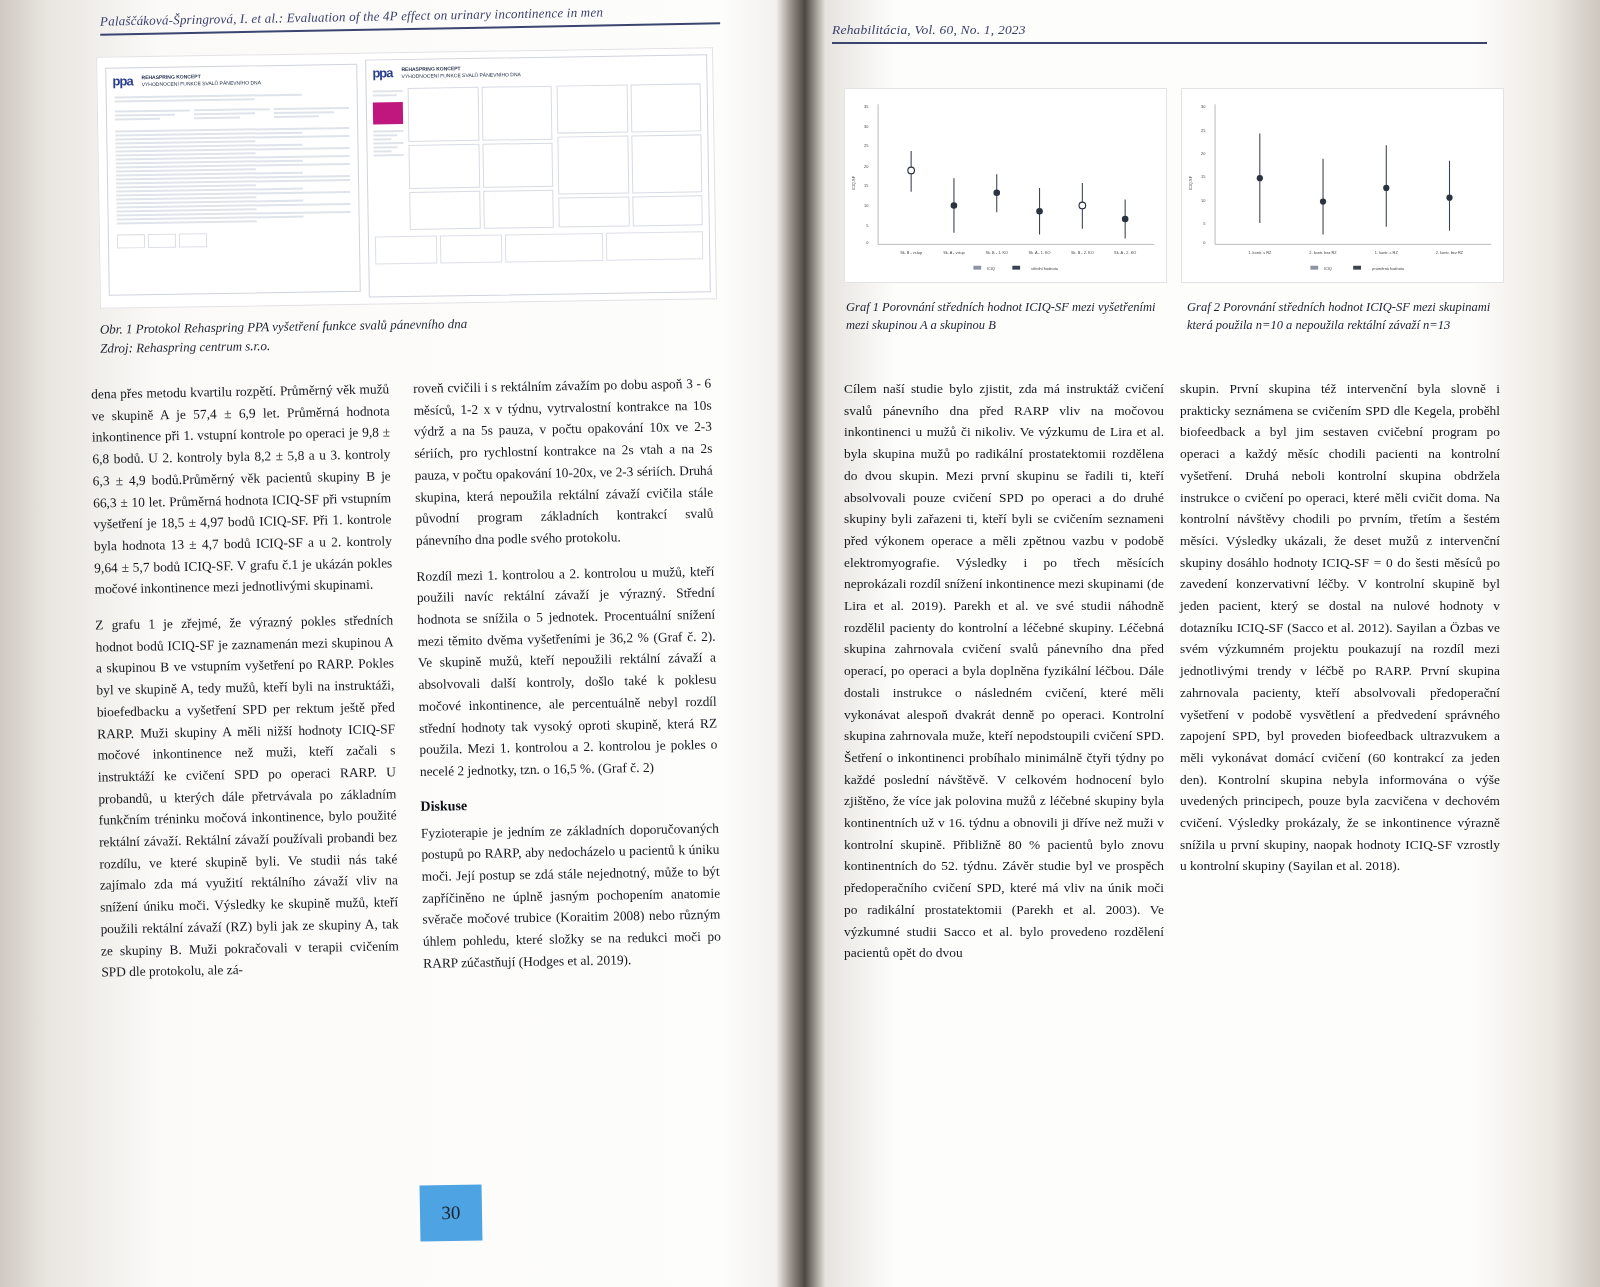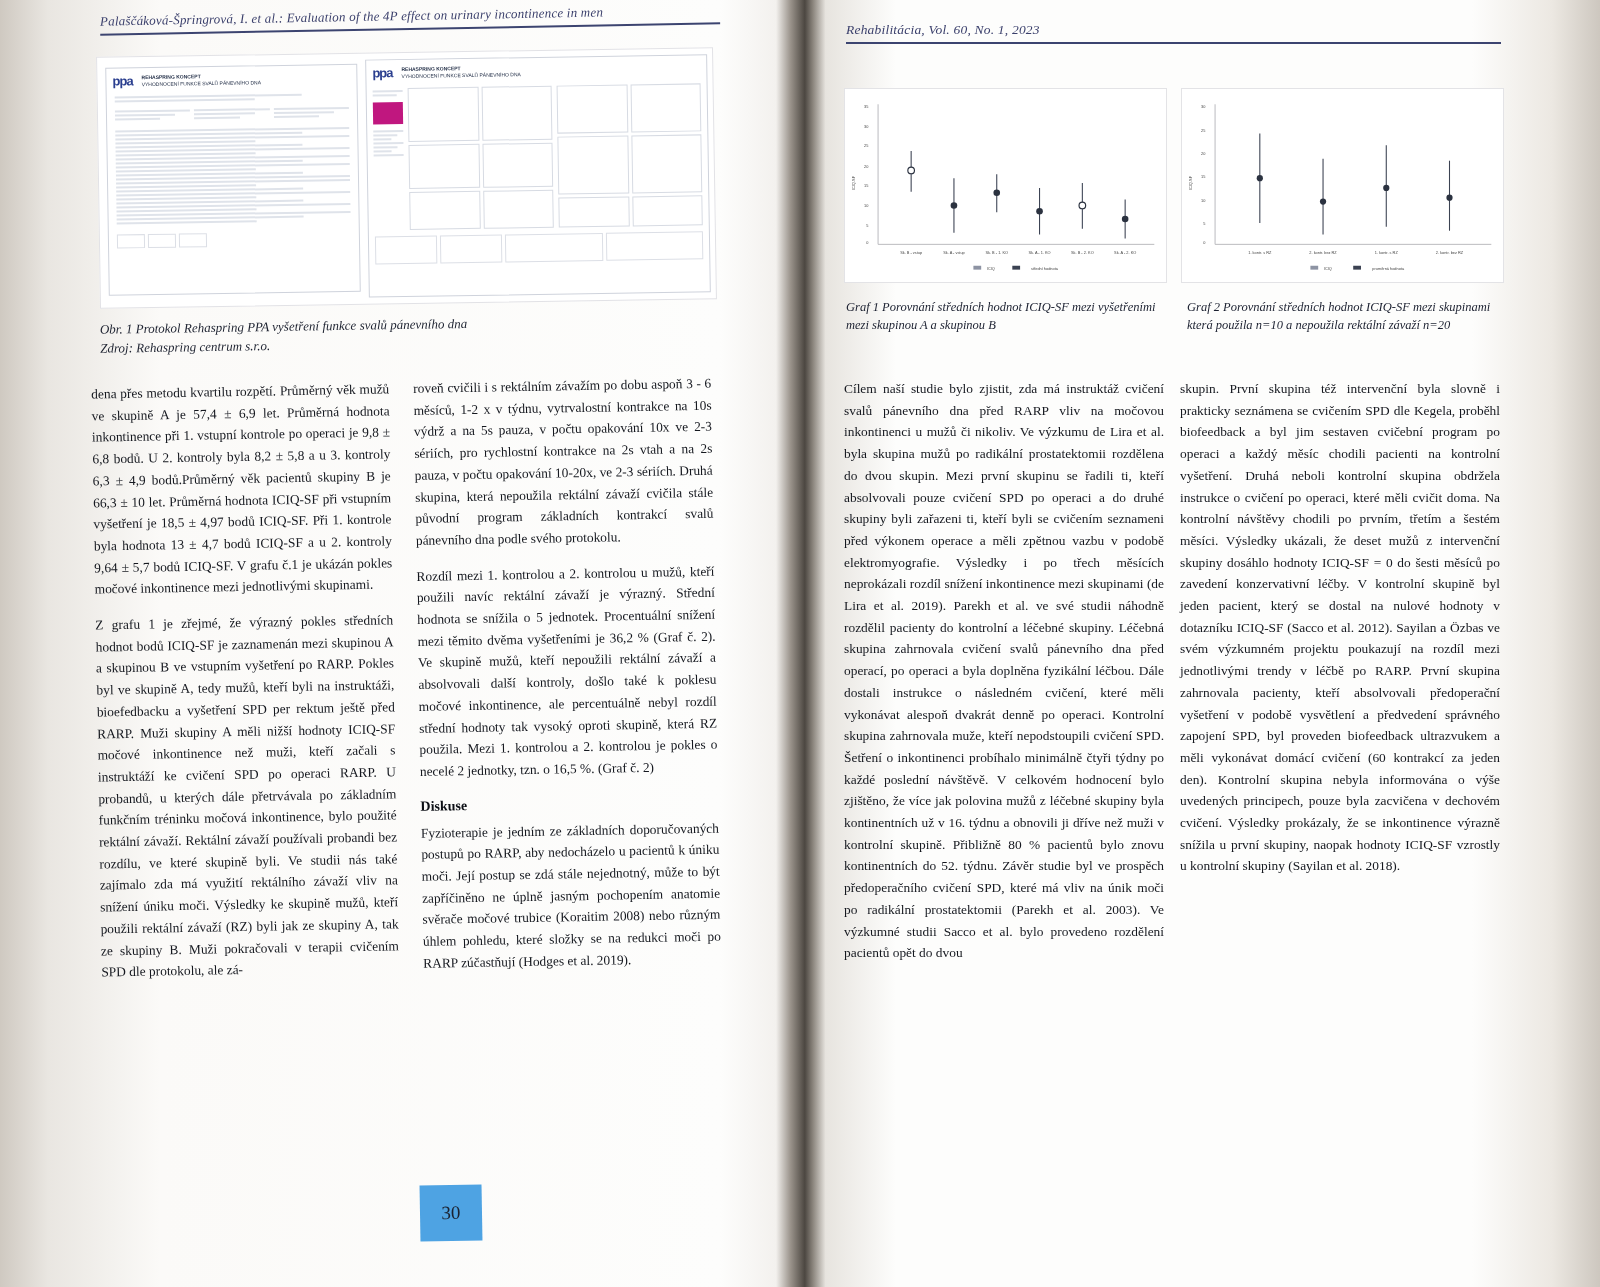--- a/index.html
+++ b/index.html
@@ -57,21 +57,21 @@
     font-style:italic;font-size:13px;line-height:1.45;color:#1d2230;
   }
   .lcols{
     position:absolute;top:378px;left:8px;width:630px;height:800px;
     transform:rotate(-1.0deg);
     display:flex;gap:24px;
   }
   .lcol{width:298px;}
   
   .right-head{
-    position:absolute;top:22px;left:16px;width:655px;
+    position:absolute;top:22px;left:2px;width:655px;
     color:#30355c;
   }
   .graphs{
     position:absolute;top:88px;left:14px;width:660px;height:195px;
     display:flex;gap:14px;
   }
   .graph{
     background:#fff;border:1px solid #e3e3e6;flex:1;position:relative;
   }
   .gcaps{
@@ -350,21 +350,21 @@
             <text x="212" y="184">průměrná hodnota</text>
           </g>
           <rect x="132" y="180" width="8" height="4" fill="#8d93a3"></rect>
           <rect x="176" y="180" width="8" height="4" fill="#3b4252"></rect>
         </svg>
       </div>
     </div>
 
     <div class="gcaps">
       <div class="gcap">Graf 1 Porovnání středních hodnot ICIQ-SF mezi vyšetřeními mezi skupinou A a skupinou B</div>
-      <div class="gcap">Graf 2 Porovnání středních hodnot ICIQ-SF mezi skupinami která použila n=10 a nepoužila rektální závaží n=20</div>
+      <div class="gcap">Graf 2 Porovnání středních hodnot ICIQ-SF mezi skupinami která použila n=10 a nepoužila rektální závaží n=13</div>
     </div>
 
     <div class="rcols">
       <div class="rcol">
         <p class="body">Cílem naší studie bylo zjistit, zda má instruktáž cvičení svalů pánevního dna před RARP vliv na močovou inkontinenci u mužů či nikoliv. Ve výzkumu de Lira et al. byla skupina mužů po radikální prostatektomii rozdělena do dvou skupin. Mezi první skupinu se řadili ti, kteří absolvovali pouze cvičení SPD po operaci a do druhé skupiny byli zařazeni ti, kteří byli se cvičením seznameni před výkonem operace a měli zpětnou vazbu v podobě elektromyografie. Výsledky i po třech měsících neprokázali rozdíl snížení inkontinence mezi skupinami (de Lira et al. 2019). Parekh et al. ve své studii náhodně rozdělil pacienty do kontrolní a léčebné skupiny. Léčebná skupina zahrnovala cvičení svalů pánevního dna před operací, po operaci a byla doplněna fyzikální léčbou. Dále dostali instrukce o následném cvičení, které měli vykonávat alespoň dvakrát denně po operaci. Kontrolní skupina zahrnovala muže, kteří nepodstoupili cvičení SPD. Šetření o inkontinenci probíhalo minimálně čtyři týdny po každé poslední návštěvě. V celkovém hodnocení bylo zjištěno, že více jak polovina mužů z léčebné skupiny byla kontinentních už v 16. týdnu a obnovili ji dříve než muži v kontrolní skupině. Přibližně 80 % pacientů bylo znovu kontinentních do 52. týdnu. Závěr studie byl ve prospěch předoperačního cvičení SPD, které má vliv na únik moči po radikální prostatektomii (Parekh et al. 2003). Ve výzkumné studii Sacco et al. bylo provedeno rozdělení pacientů opět do dvou</p>
       </div>
       <div class="rcol">
         <p class="body">skupin. První skupina též intervenční byla slovně i prakticky seznámena se cvičením SPD dle Kegela, proběhl biofeedback a byl jim sestaven cvičební program po operaci a každý měsíc chodili pacienti na kontrolní vyšetření. Druhá neboli kontrolní skupina obdržela instrukce o cvičení po operaci, které měli cvičit doma. Na kontrolní návštěvy chodili po prvním, třetím a šestém měsíci. Výsledky ukázali, že deset mužů z intervenční skupiny dosáhlo hodnoty ICIQ-SF = 0 do šesti měsíců po zavedení konzervativní léčby. V kontrolní skupině byl jeden pacient, který se dostal na nulové hodnoty v dotazníku ICIQ-SF (Sacco et al. 2012). Sayilan a Özbas ve svém výzkumném projektu poukazují na rozdíl mezi jednotlivými trendy v léčbě po RARP. První skupina zahrnovala pacienty, kteří absolvovali předoperační vyšetření v podobě vysvětlení a předvedení správného zapojení SPD, byl proveden biofeedback ultrazvukem a měli vykonávat domácí cvičení (60 kontrakcí za jeden den). Kontrolní skupina nebyla informována o výše uvedených principech, pouze byla zacvičena v dechovém cvičení. Výsledky prokázaly, že se inkontinence výrazně snížila u první skupiny, naopak hodnoty ICIQ-SF vzrostly u kontrolní skupiny (Sayilan et al. 2018).</p>
       </div>
     </div>

